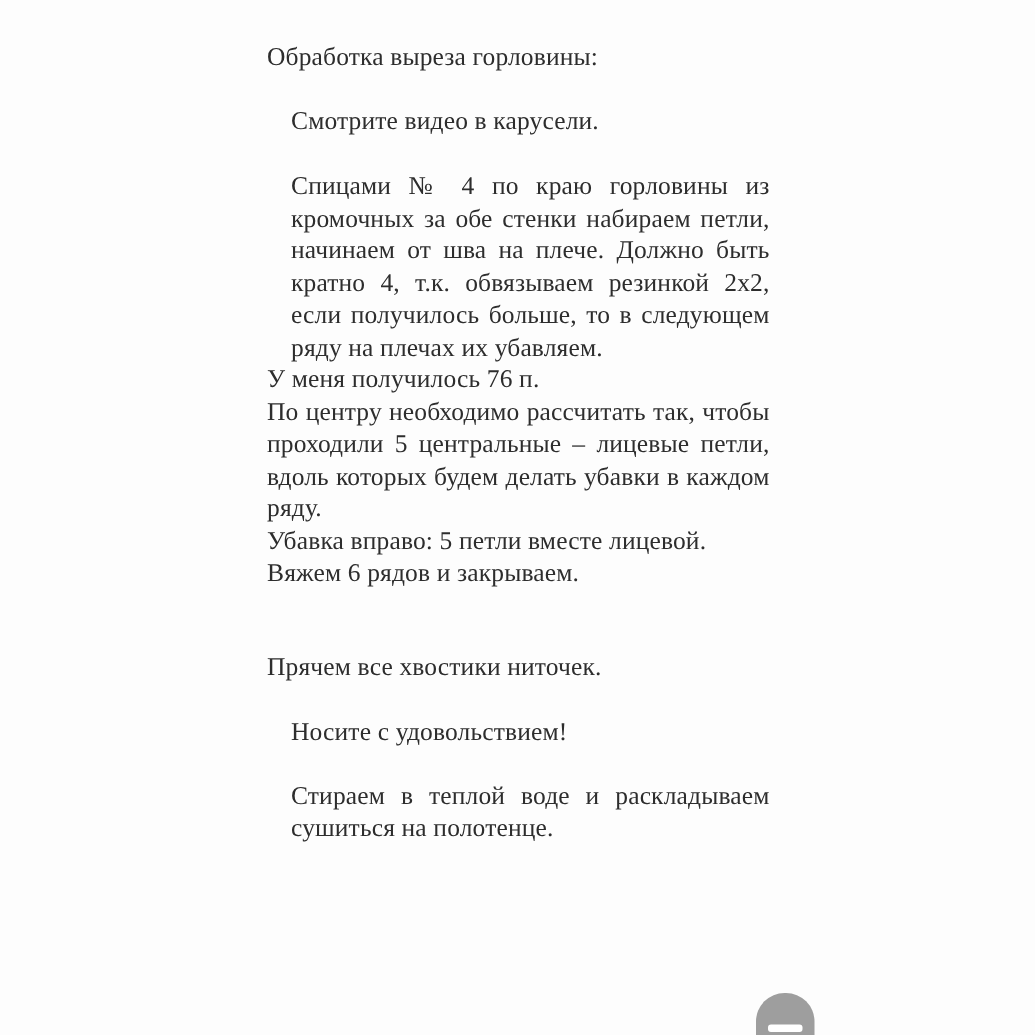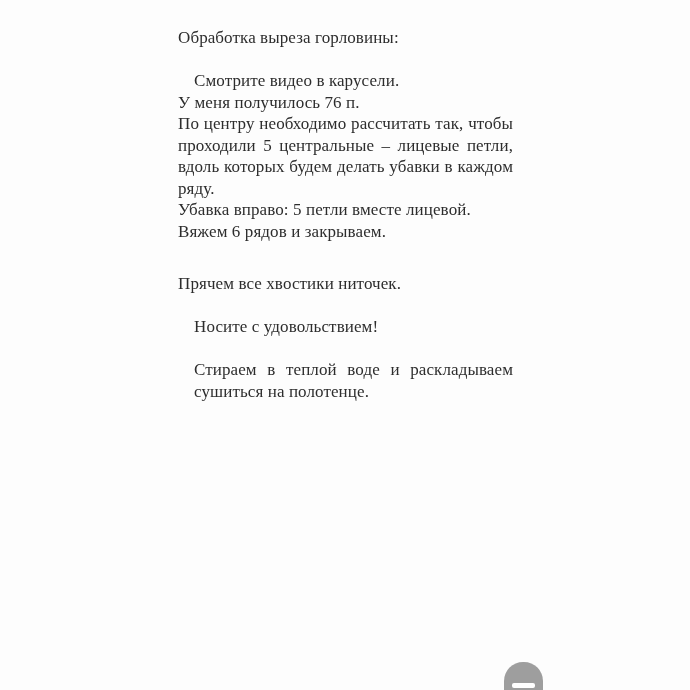--- a/index.html
+++ b/index.html
@@ -30,21 +30,21 @@
   }
   .para {
     margin: 0;
     font-size: 17px;
     line-height: 21.5px;
     color: #2d2d2d;
     text-align: justify;
     letter-spacing: 0.1px;
   }
   .gap-1 { margin-top: 21.5px; margin-left: 16px; }
-  .gap-2 { margin-top: 31px; }
+  .gap-2 { margin-top: 41px; }
   .handle {
     position: absolute;
     left: 504px;
     top: 646px;
     width: 39px;
     height: 44px;
     background: #9e9e9e;
     border-radius: 19px 19px 0 0;
     cursor: pointer;
   }
@@ -59,20 +59,21 @@
   .handle .bar.b1 { top: 21px; }
   .handle .bar.b2 { top: 32px; }
 </style>
 </head>
 <body>
 
 <div class="page">
   <div class="text-column">
     <p class="para">Обработка выреза горловины:</p>
     <p class="para gap-1">Смотрите видео в карусели.</p>
+    <p class="para gap-1">Спицами № 4 по краю горловины из кромочных за обе стенки набираем петли, начинаем от шва на плече. Должно быть кратно 4, т.к. обвязываем резинкой 2х2, если получилось больше, то в следующем ряду на плечах их убавляем.</p>
     <p class="para">У меня получилось 76 п.</p>
     <p class="para">По центру необходимо рассчитать так, чтобы проходили 5 центральные – лицевые петли, вдоль которых будем делать убавки в каждом ряду.</p>
     <p class="para">Убавка вправо: 5 петли вместе лицевой.</p>
     <p class="para">Вяжем 6 рядов и закрываем.</p>
     <p class="para gap-2">Прячем все хвостики ниточек.</p>
     <p class="para gap-1">Носите с удовольствием!</p>
     <p class="para gap-1">Стираем в теплой воде и раскладываем сушиться на полотенце.</p>
   </div>
 
   <div class="handle">

